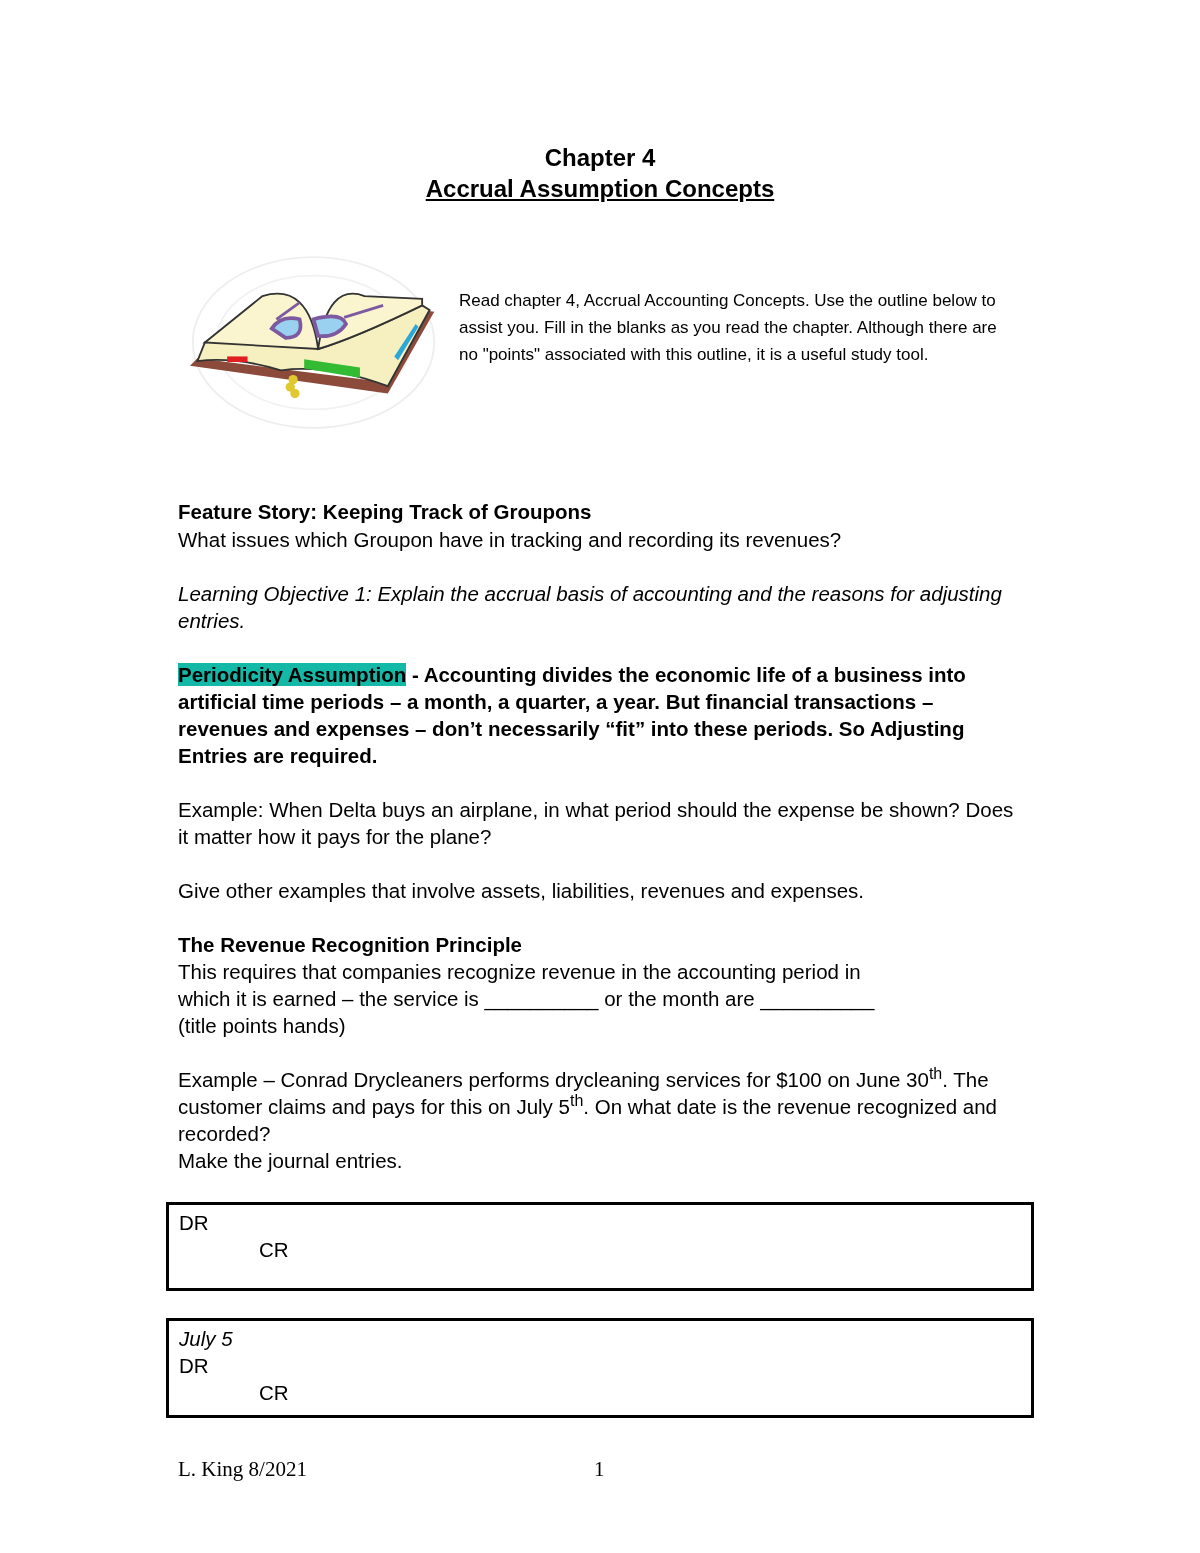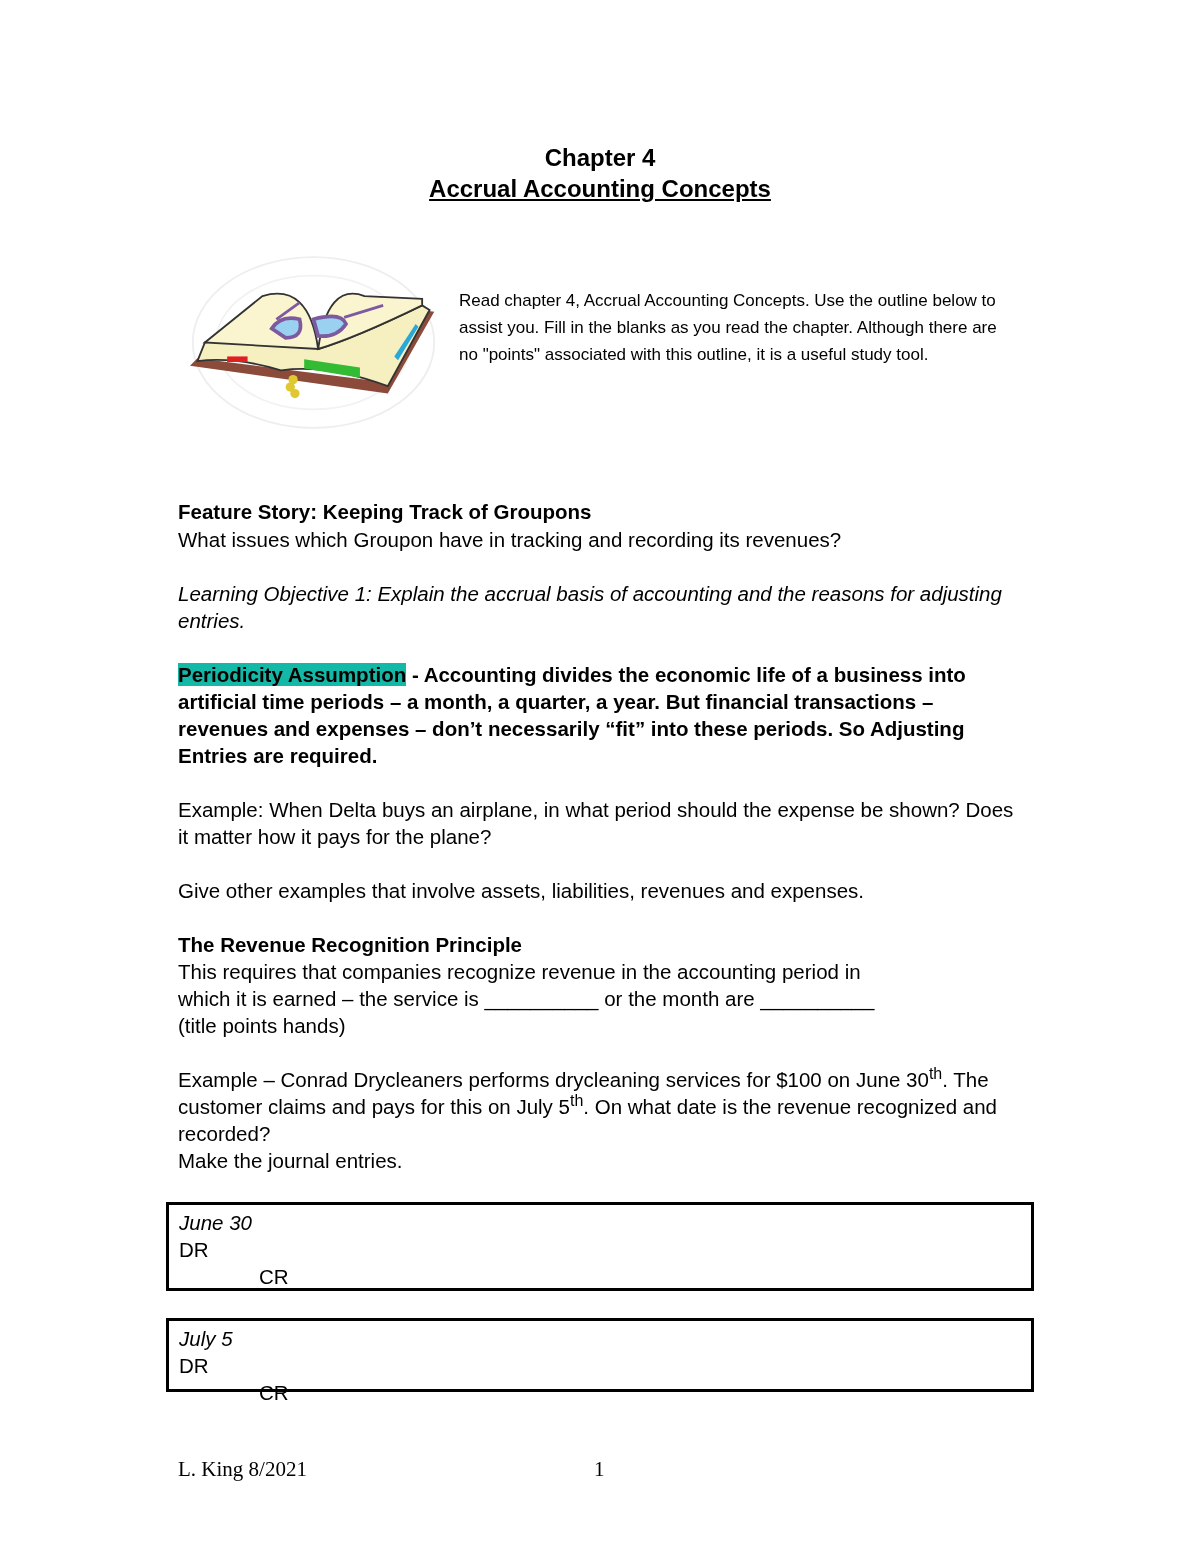--- a/index.html
+++ b/index.html
@@ -17,21 +17,21 @@
   .box { left: 166px; width: 868px; border: 3px solid #000; box-sizing: border-box;
          padding: 4px 10px; font-size: 20.5px; line-height: 27px; }
   .box .cr { padding-left: 80px; }
   .footer { top: 1457px; font-family: "Liberation Serif", serif; font-size: 21px; }
   sup { font-size: 16px; line-height: 0; }
 </style>
 </head>
 <body>
 
 <div class="abs title t1">Chapter 4</div>
-<div class="abs title t2">Accrual Accounting Concepts</div>
+<div class="abs title t2">Accrual Assumption Concepts</div>
 
 <div class="abs" style="left:176px; top:245px; width:275px; height:195px;">
   <svg width="275" height="195" viewBox="0 0 290 210">
     <ellipse cx="145" cy="105" rx="130" ry="92" fill="none" stroke="#eee" stroke-width="2"></ellipse>
     <ellipse cx="145" cy="105" rx="105" ry="72" fill="none" stroke="#f2f2f2" stroke-width="2"></ellipse>
     <polygon points="12,130 225,160 275,72 262,70 225,148 20,122" fill="#8b4a3a"></polygon>
     <path d="M20,125 L28,105 Q100,90 150,112 Q190,100 262,65 L270,70 L225,152 Q160,128 110,135 Q60,120 20,125 Z" fill="#f6efc0" stroke="#333" stroke-width="2"></path>
     <path d="M28,105 L90,55 Q140,40 150,112 Z" fill="#fbf5cf" stroke="#333" stroke-width="2"></path>
     <path d="M150,112 Q160,40 200,55 L262,58 L262,65 Q190,100 150,112 Z" fill="#fbf5cf" stroke="#333" stroke-width="2"></path>
     <path d="M100,90 Q110,75 130,80 Q135,100 115,100 Z" fill="#9ad0f0" stroke="#7d5aa0" stroke-width="4"></path>
@@ -61,25 +61,24 @@
 <div class="abs p" style="top:877px;">Give other examples that involve assets, liabilities, revenues and expenses.</div>
 
 <div class="abs p b" style="top:931px;">The Revenue Recognition Principle</div>
 <div class="abs p" style="top:958px;">This requires that companies recognize revenue in the accounting period in</div>
 <div class="abs p" style="top:985px;">which it is earned – the service is __________ or the month are __________</div>
 <div class="abs p" style="top:1012px;">(title points hands)</div>
 
 <div class="abs p" style="top:1066px;"><span>Example – Conrad Drycleaners performs drycleaning services for $100 on June 30</span><sup>th</sup><span>.  The customer claims and pays for this on July 5</span><sup>th</sup><span>.  On what date is the revenue recognized and recorded?</span><br><span>Make the journal entries.</span></div>
 
 <div class="abs box" style="top:1202px; height:89px;">
-  <div class="i">June 30</div>
   <div>DR</div>
   <div class="cr">CR</div>
 </div>
 
-<div class="abs box" style="top:1318px; height:74px;">
+<div class="abs box" style="top:1318px; height:100px;">
   <div class="i">July 5</div>
   <div>DR</div>
   <div class="cr">CR</div>
 </div>
 
 <div class="abs footer" style="left:178px;">L. King 8/2021</div>
 <div class="abs footer" style="left:594px;">1</div>
 
 </body></html>

